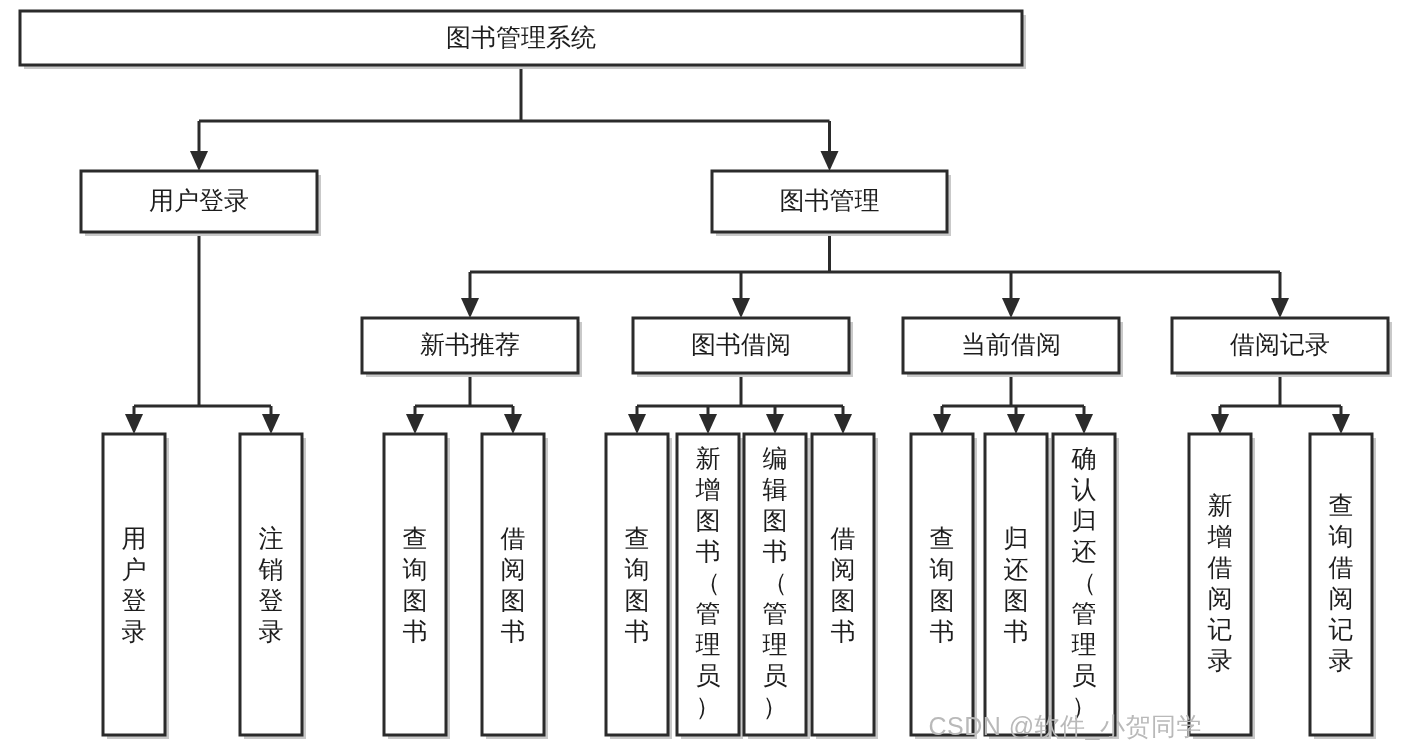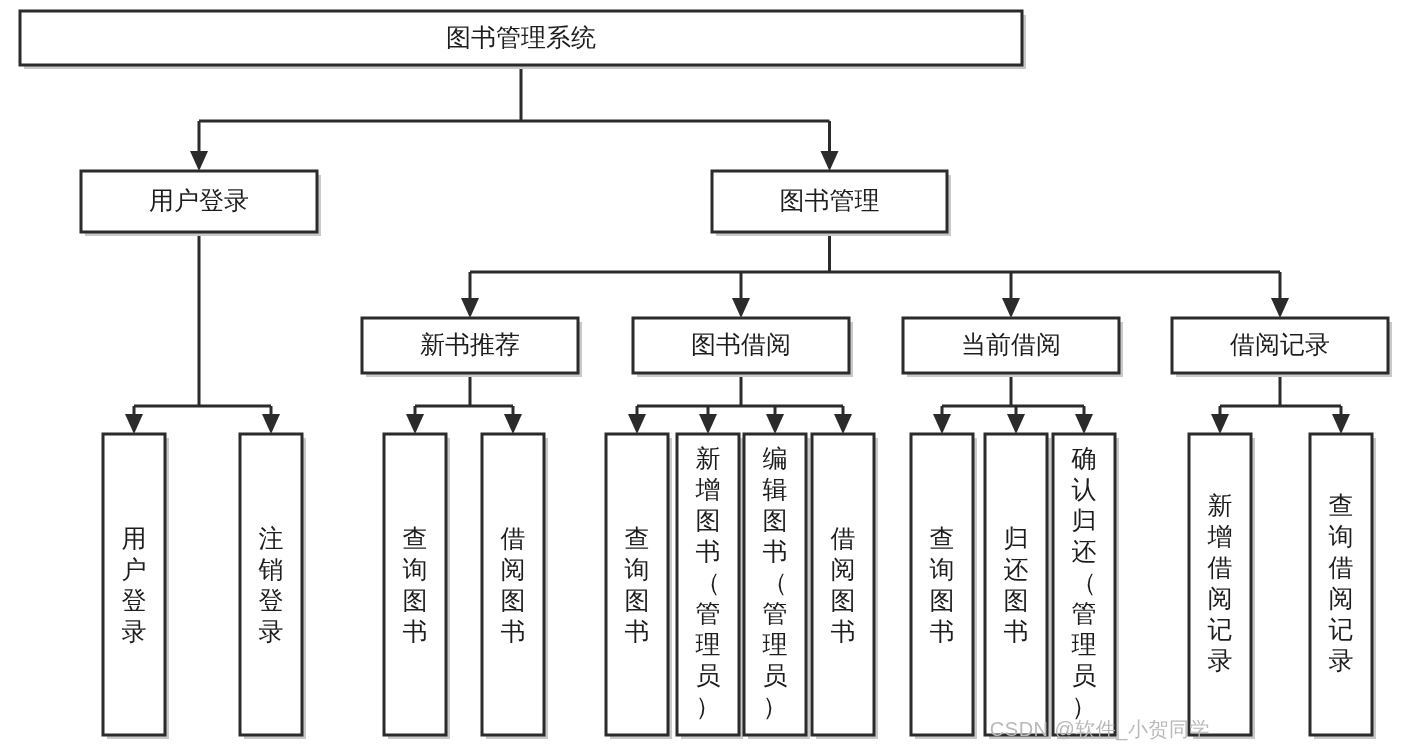--- a/index.html
+++ b/index.html
@@ -52,24 +52,24 @@
     dominant-baseline: middle;
   }
   .node-label-v {
     font-family: "Liberation Sans", "DejaVu Sans", sans-serif;
     font-size: 25px;
     fill: #1d1d1d;
     text-anchor: middle;
   }
   .watermark {
     position: absolute;
-    right: 0;
+    right: 8px;
     bottom: 4px;
     font-family: "Liberation Sans", "DejaVu Sans", sans-serif;
-    font-size: 20px;
+    font-size: 25px;
     color: #b9b9b9;
     letter-spacing: 0.5px;
     white-space: nowrap;
     pointer-events: none;
   }
 </style>
 </head>
 <body>
 
 <div id="diagram-root">

